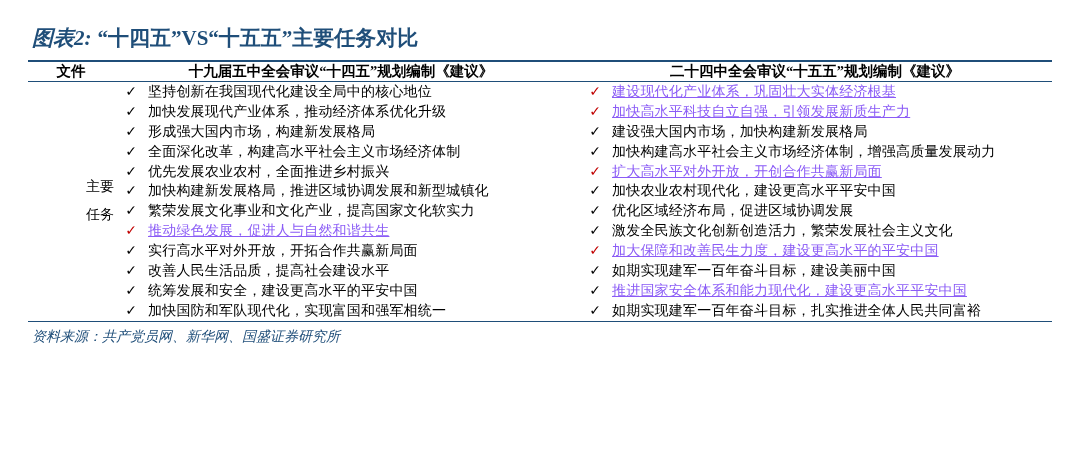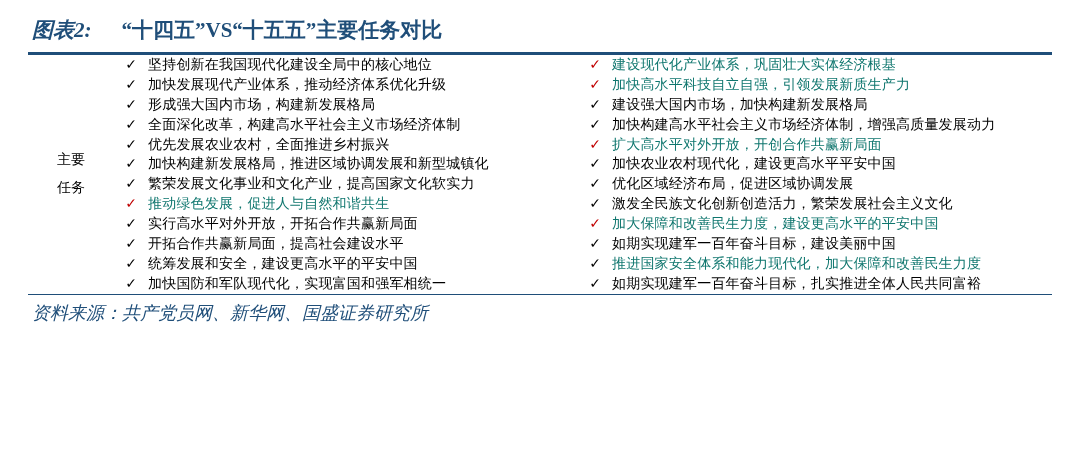--- a/index.html
+++ b/index.html
@@ -18,37 +18,37 @@
     position: relative;
     width: 1080px;
     height: 453px;
     box-sizing: border-box;
     padding: 0 24px;
   }
   
   .title-row {
     display: flex;
     align-items: baseline;
-    padding-top: 16px;
+    padding-top: 24px;
     padding-left: 8px;
     padding-bottom: 6px;
   }
   .title-label {
     color: #1f4e79;
     font-style: italic;
     font-weight: bold;
     font-size: 21px;
     letter-spacing: 0px;
     white-space: nowrap;
   }
   .title-text {
     color: #1f4e79;
     font-weight: bold;
     font-size: 21px;
-    margin-left: 30px;
+    margin-left: 6px;
     white-space: nowrap;
   }
   .rule-top {
     border-top: 2.5px solid #1f4e79;
     margin: 2px 4px 0 4px;
   }
   .rule-bottom {
     border-top: 1.6px solid #1f4e79;
     margin: 0 4px;
   }
@@ -88,50 +88,68 @@
     color: #000;
     width: 34px;
   }
   .check.red { color: #c00000; }
   .itemtext {
     padding-right: 10px;
     padding-left: 2px;
     white-space: nowrap;
     letter-spacing: 0.2px;
   }
-  .itemtext.red { color: #0f766e; }
+  .itemtext.red { color: #8b5cf6; text-decoration: underline; }
   .vlabel {
     width: 86px;
-    text-align: center;
+    text-align: right;
     font-size: 14.5px;
     padding-left: 16px;
     vertical-align: middle;
   }
   .vlabel span { display: block; line-height: 2.0; }
   
   .source {
     color: #1f4e79;
     font-style: italic;
-    font-size: 18px;
+    font-size: 14px;
     padding: 6px 0 0 8px;
     white-space: nowrap;
   }
 </style>
 </head>
 <body>
 
 <div class="page">
 
   <div class="title-row">
     <div class="title-label">图表2:</div>
     <div class="title-text">“十四五”VS“十五五”主要任务对比</div>
   </div>
 
   <div class="rule-top"></div>
 
+  <table class="cmp">
+    <colgroup>
+      <col style="width:86px">
+      <col style="width:34px">
+      <col style="width:420px">
+      <col style="width:10px">
+      <col style="width:34px">
+      <col>
+    </colgroup>
+    <thead>
+      <tr class="hdr">
+        <th class="h-file">文件</th>
+        <th class="h-col" colspan="2">十九届五中全会审议“十四五”规划编制《建议》</th>
+        <th></th>
+        <th class="h-col" colspan="2">二十四中全会审议“十五五”规划编制《建议》</th>
+      </tr>
+    </thead>
+  </table>
 
   <div class="rule-bottom"></div>
 
   <table class="cmp">
     <colgroup>
       <col style="width:86px">
       <col style="width:34px">
       <col style="width:420px">
       <col style="width:10px">
       <col style="width:34px">
@@ -200,31 +218,31 @@
       </tr>
       <tr class="rowline">
         <td class="check">✓</td>
         <td class="itemtext">实行高水平对外开放，开拓合作共赢新局面</td>
         <td></td>
         <td class="check red">✓</td>
         <td class="itemtext red">加大保障和改善民生力度，建设更高水平的平安中国</td>
       </tr>
       <tr class="rowline">
         <td class="check">✓</td>
-        <td class="itemtext">开拓合作共赢新局面，提高社会建设水平</td>
+        <td class="itemtext">改善人民生活品质，提高社会建设水平</td>
         <td></td>
         <td class="check">✓</td>
         <td class="itemtext">如期实现建军一百年奋斗目标，建设美丽中国</td>
       </tr>
       <tr class="rowline">
         <td class="check">✓</td>
         <td class="itemtext">统筹发展和安全，建设更高水平的平安中国</td>
         <td></td>
         <td class="check">✓</td>
-        <td class="itemtext red">推进国家安全体系和能力现代化，加大保障和改善民生力度</td>
+        <td class="itemtext red">推进国家安全体系和能力现代化，建设更高水平平安中国</td>
       </tr>
       <tr class="rowline">
         <td class="check">✓</td>
         <td class="itemtext">加快国防和军队现代化，实现富国和强军相统一</td>
         <td></td>
         <td class="check">✓</td>
         <td class="itemtext">如期实现建军一百年奋斗目标，扎实推进全体人民共同富裕</td>
       </tr>
     </tbody>
   </table>

